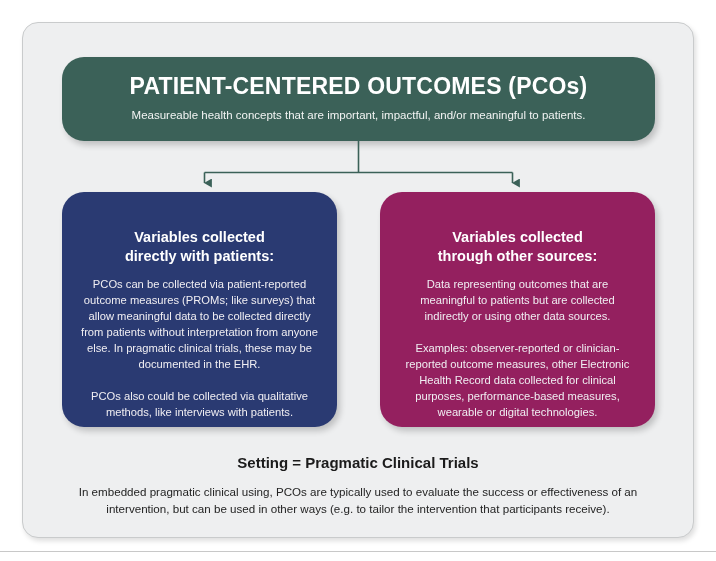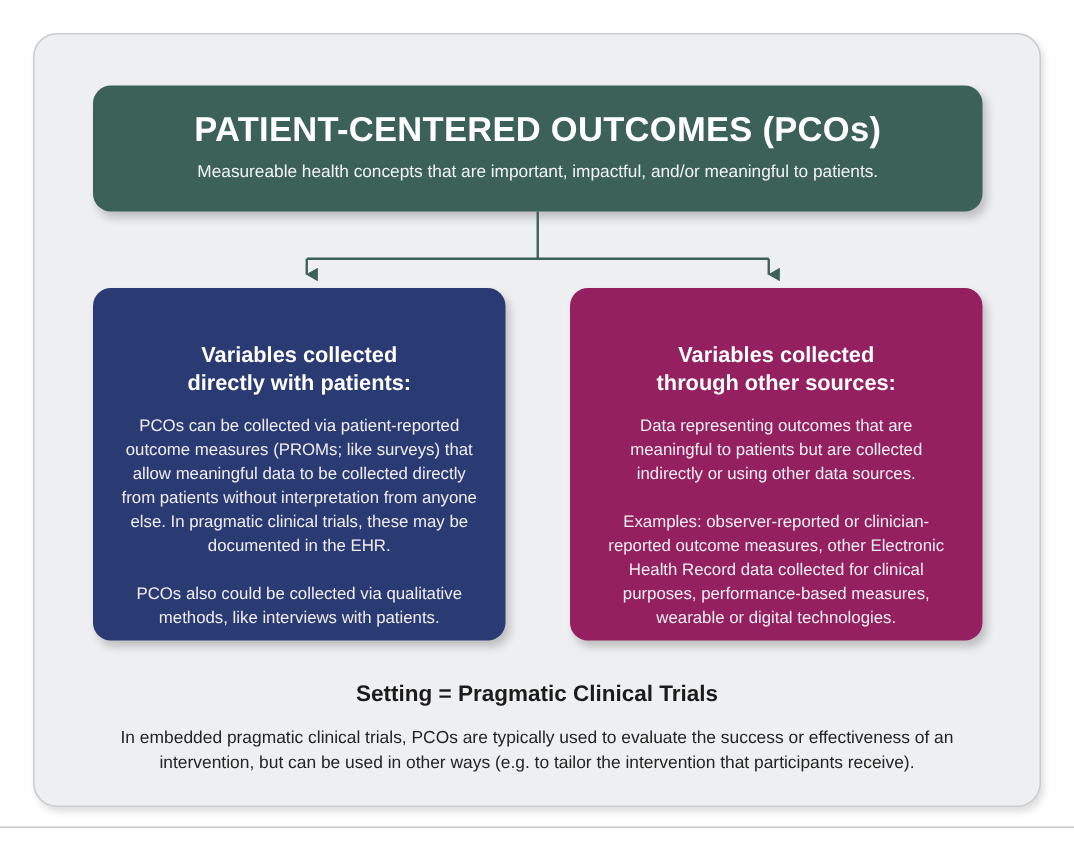--- a/index.html
+++ b/index.html
@@ -44,21 +44,21 @@
     top: 551px;
     width: 716px;
     height: 1px;
     background: #c8c8c8;
   }
 
   
   .card {
     position: absolute;
     box-sizing: border-box;
-    border-radius: 12px;
+    border-radius: 22px;
     box-shadow: 3px 4px 6px rgba(0,0,0,0.20);
     color: #ffffff;
     text-align: center;
   }
 
   
   .header-card {
     left: 62px;
     top: 57px;
     width: 593px;
@@ -191,17 +191,17 @@
     <div class="card-title">
       <span>Variables collected</span><br>
       <span>through other sources:</span>
     </div>
     <div class="card-body">Data representing outcomes that are meaningful to patients but are collected indirectly or using other data sources.</div>
     <div class="card-body">Examples: observer-reported or clinician-reported outcome measures, other Electronic Health Record data collected for clinical purposes, performance-based measures, wearable or digital technologies.</div>
   </div>
 
   <div class="footer">
     <div class="footer-title">Setting = Pragmatic Clinical Trials</div>
-    <div class="footer-body">In embedded pragmatic clinical trials, PCOs are typically used to evaluate the success or effectiveness of an intervention, but can be used in other ways (e.g. to tailor the intervention that participants receive).</div>
+    <div class="footer-body">In embedded pragmatic clinical using, PCOs are typically used to evaluate the success or effectiveness of an intervention, but can be used in other ways (e.g. to tailor the intervention that participants receive).</div>
   </div>
 
   <div class="bottom-rule"></div>
 </div>
 
 </body></html>

